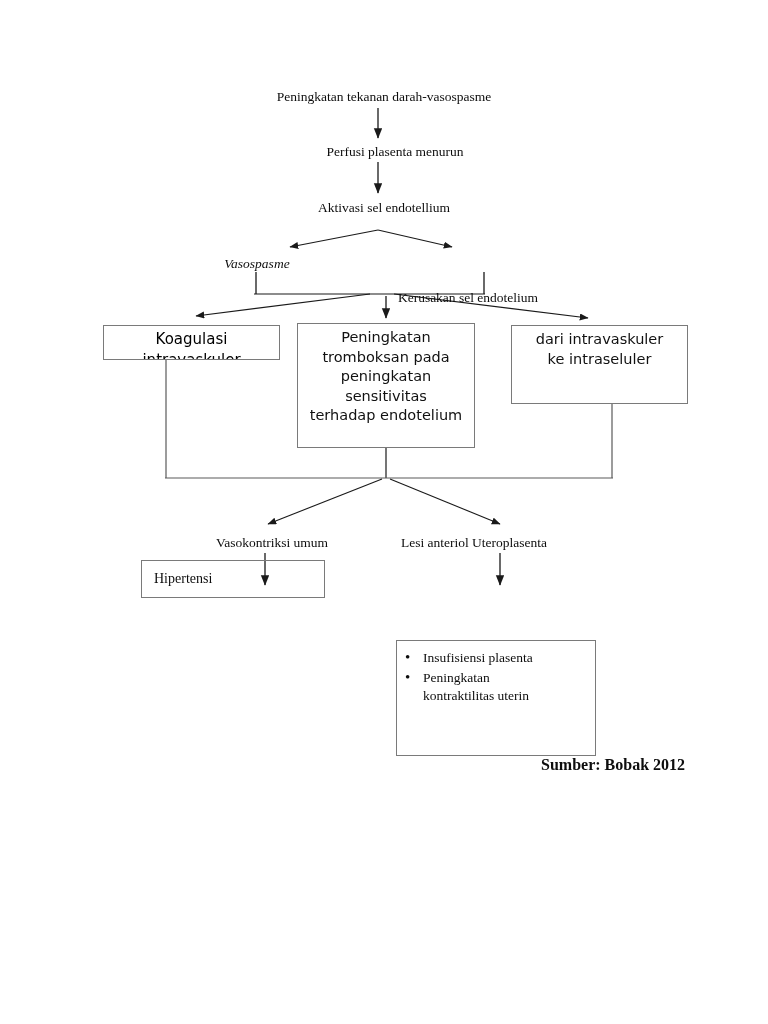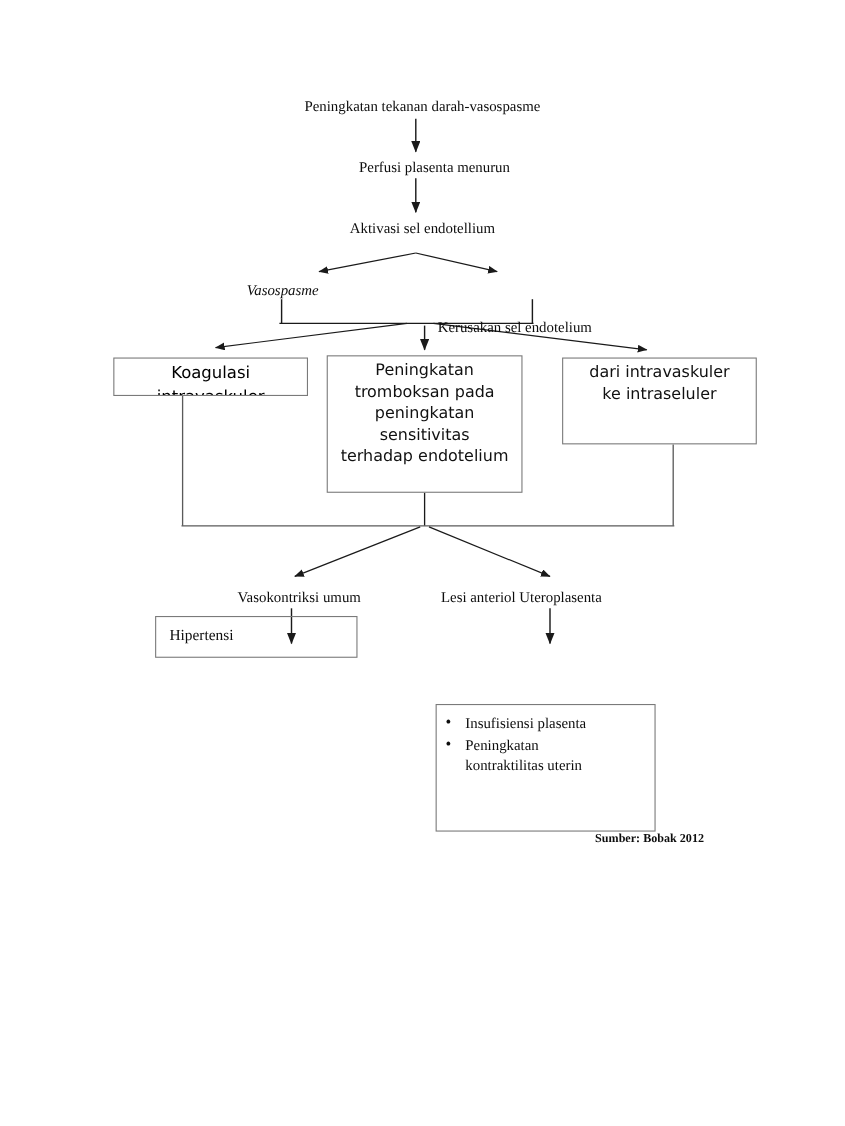--- a/index.html
+++ b/index.html
@@ -74,21 +74,21 @@
     content:"\2022";
     position:absolute;left:8px;top:-1px;
     font-size:15px;
   }
   ul.bullets li .l2{display:block;}
 
   .source{
     position:absolute;
     font-family:"Liberation Serif", serif;
     font-weight:bold;
-    font-size:11px;
+    font-size:16px;
     color:#0d0d0d;
     white-space:nowrap;
   }
 </style>
 </head>
 <body>
 
 <div class="stage">
 
   <svg class="lines" viewBox="0 0 768 1024">

